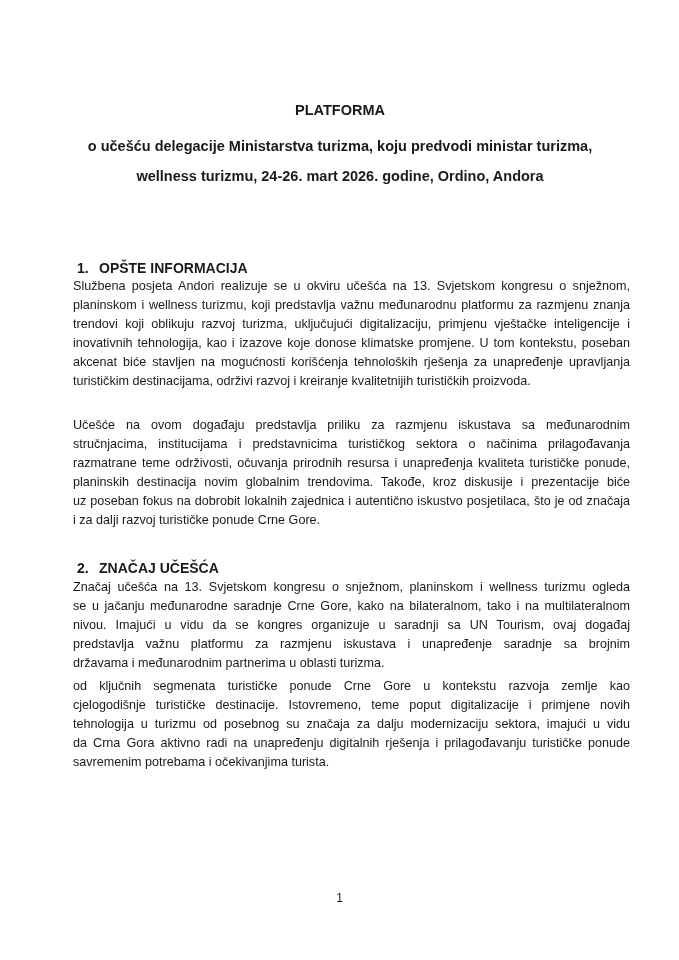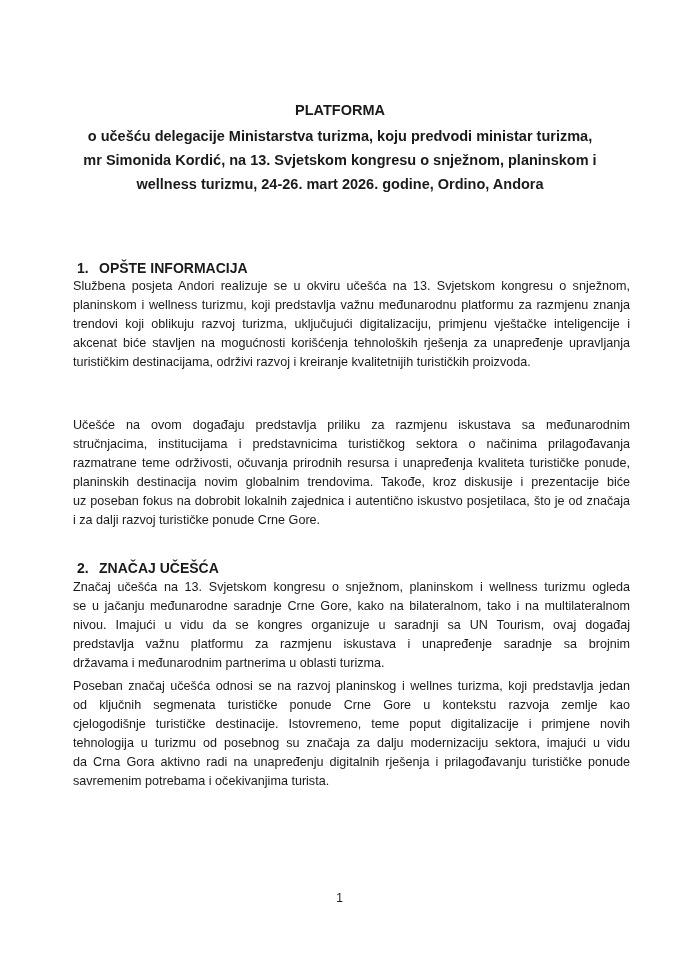--- a/index.html
+++ b/index.html
@@ -2,54 +2,54 @@
 <html><head>
   <meta charset="utf-8">
   <style>
     html, body { margin: 0; padding: 0; background: #ffffff; }
     body {
       width: 679px; height: 960px; position: relative; overflow: hidden;
       font-family: "Liberation Sans", sans-serif; color: #1a1a1a;
     }
     .page { position: absolute; left: 0; top: 0; width: 679px; height: 960px; background: #fff; }
     .title-block { position: absolute; left: 60px; width: 560px; top: 100px; text-align: center; font-weight: bold; }
-    .title-main { font-size: 14.5px; line-height: 20px; margin: 0 0 6px 0; }
-    .title-line { font-size: 14.5px; line-height: 20px; margin: 4px; white-space: nowrap; }
+    .title-main { font-size: 14.5px; line-height: 20px; margin: 0 0 16px 0; }
+    .title-line { font-size: 14.5px; line-height: 20px; margin: 10px; white-space: nowrap; }
     .section-heading {
       position: absolute; left: 61px; font-weight: bold; font-size: 14px; line-height: 18px; margin: 16px;
     }
     .section-heading .num { display: inline-block; width: 22px; }
     .para {
       position: absolute; left: 61px; width: 557px; margin: 12px;
       font-size: 12.6px; line-height: 19.1px; text-align: justify;
     }
     .line { display: block; text-align: justify; text-align-last: justify; white-space: nowrap; }
     .line.last { text-align-last: left; }
     .page-number { position: absolute; left: 0; width: 679px; top: 891px; text-align: center; font-size: 12px; }
   </style>
 </head>
 <body>
 
 <div class="page">
 
   <div class="title-block">
     <p class="title-main">PLATFORMA</p>
     <p class="title-line">o učešću delegacije Ministarstva turizma, koju predvodi ministar turizma,</p>
-    <p class="title-line">mr Simonida Kordić, na 13. Svjetskom kongresu o snježnom, planinskom i</p>
     <p class="title-line">wellness turizmu, 24-26. mart 2026. godine, Ordino, Andora</p>
   </div>
 
   <h2 class="section-heading" style="top:243px;">
     <span class="num">1.</span><span>OPŠTE INFORMACIJA</span>
   </h2>
 
   <div class="para" style="top:265px;">
     <span class="line">Službena posjeta Andori realizuje se u okviru učešća na 13. Svjetskom kongresu o snježnom,</span>
     <span class="line">planinskom i wellness turizmu, koji predstavlja važnu međunarodnu platformu za razmjenu znanja</span>
     <span class="line">trendovi koji oblikuju razvoj turizma, uključujući digitalizaciju, primjenu vještačke inteligencije i</span>
+    <span class="line">inovativnih tehnologija, kao i izazove koje donose klimatske promjene. U tom kontekstu, poseban</span>
     <span class="line">akcenat biće stavljen na mogućnosti korišćenja tehnoloških rješenja za unapređenje upravljanja</span>
     <span class="line last">turističkim destinacijama, održivi razvoj i kreiranje kvalitetnijih turističkih proizvoda.</span>
   </div>
 
   <div class="para" style="top:404px;">
     <span class="line">Učešće na ovom događaju predstavlja priliku za razmjenu iskustava sa međunarodnim</span>
     <span class="line">stručnjacima, institucijama i predstavnicima turističkog sektora o načinima prilagođavanja</span>
     <span class="line">razmatrane teme održivosti, očuvanja prirodnih resursa i unapređenja kvaliteta turističke ponude,</span>
     <span class="line">planinskih destinacija novim globalnim trendovima. Takođe, kroz diskusije i prezentacije biće</span>
     <span class="line">uz poseban fokus na dobrobit lokalnih zajednica i autentično iskustvo posjetilaca, što je od značaja</span>
@@ -62,21 +62,20 @@
 
   <div class="para" style="top:566px;">
     <span class="line">Značaj učešća na 13. Svjetskom kongresu o snježnom, planinskom i wellness turizmu ogleda</span>
     <span class="line">se u jačanju međunarodne saradnje Crne Gore, kako na bilateralnom, tako i na multilateralnom</span>
     <span class="line">nivou. Imajući u vidu da se kongres organizuje u saradnji sa UN Tourism, ovaj događaj</span>
     <span class="line">predstavlja važnu platformu za razmjenu iskustava i unapređenje saradnje sa brojnim</span>
     <span class="line last">državama i međunarodnim partnerima u oblasti turizma.</span>
   </div>
 
   <div class="para" style="top:665px;">
-    <span class="line">Poseban značaj učešća odnosi se na razvoj planinskog i wellnes turizma, koji predstavlja jedan</span>
     <span class="line">od ključnih segmenata turističke ponude Crne Gore u kontekstu razvoja zemlje kao</span>
     <span class="line">cjelogodišnje turističke destinacije. Istovremeno, teme poput digitalizacije i primjene novih</span>
     <span class="line">tehnologija u turizmu od posebnog su značaja za dalju modernizaciju sektora, imajući u vidu</span>
     <span class="line">da Crna Gora aktivno radi na unapređenju digitalnih rješenja i prilagođavanju turističke ponude</span>
     <span class="line last">savremenim potrebama i očekivanjima turista.</span>
   </div>
 
   <div class="page-number">1</div>
 </div>
 

